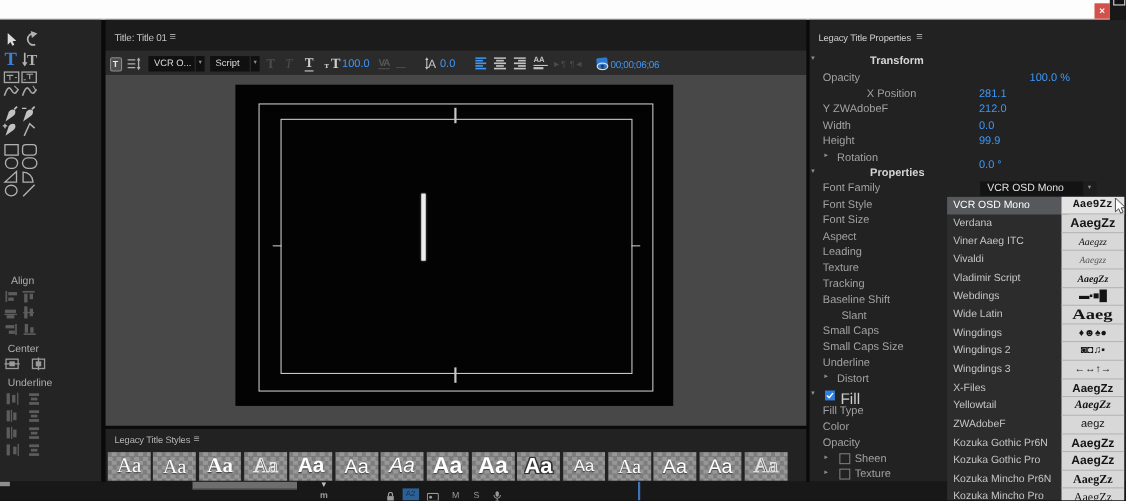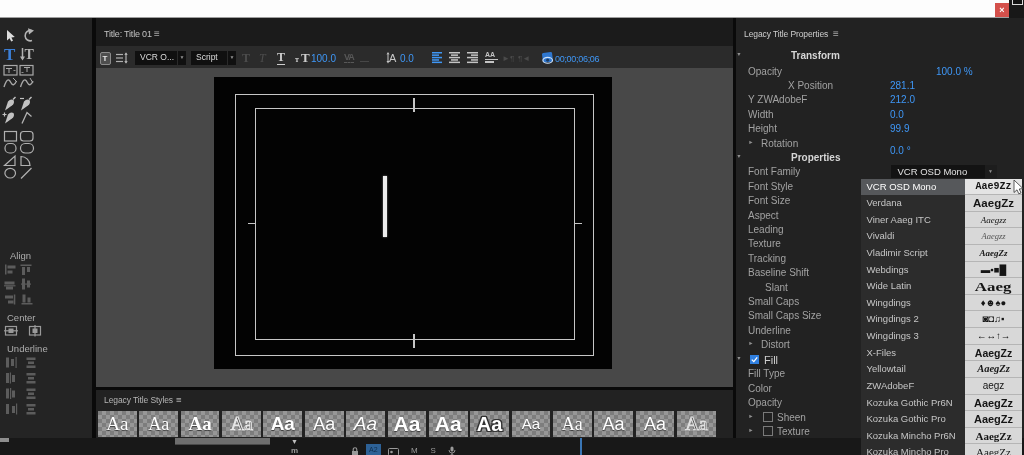--- a/index.html
+++ b/index.html
@@ -289,21 +289,21 @@
 <div class="abs lbl" style="left:748px;top:295.9px;">Small Caps</div>
 <div class="abs lbl" style="left:748px;top:310.3px;">Small Caps Size</div>
 <div class="abs lbl" style="left:748px;top:324.7px;text-align:center;">Underline</div>
 <div class="abs chev" style="left:748px;top:340.1px;">►</div>
 <div class="abs lbl" style="left:761px;top:339.1px;">Distort</div>
 <div class="abs chev" style="left:736px;top:354.5px;">▼</div>
 <div class="abs" style="left:750px;top:354.5px;width:9px;height:9px;background:#2f7fe0;"></div>
 <svg class="abs" style="left:750px;top:354.5px;" width="9" height="9" viewBox="0 0 9 9">
     <polyline points="1.8,4.6 3.8,6.6 7.2,2.4" fill="none" stroke="#fff" stroke-width="1.3"></polyline>
   </svg>
-<div class="abs" style="left:764px;top:353.5px;font-size:11px;color:#cfcfcf;">Fill</div>
+<div class="abs" style="left:764px;top:353.5px;font-size:14px;color:#cfcfcf;">Fill</div>
 <div class="abs lbl" style="left:748px;top:368.4px;">Fill Type</div>
 <div class="abs lbl" style="left:748px;top:382.8px;">Color</div>
 <div class="abs lbl" style="left:748px;top:397.2px;">Opacity</div>
 <div class="abs chev" style="left:748px;top:412.6px;">►</div>
 <div class="abs" style="left:763px;top:411.6px;width:8px;height:8px;border:1px solid #7a7a7a;"></div>
 <div class="abs lbl" style="left:777px;top:411.6px;">Sheen</div>
 <div class="abs chev" style="left:748px;top:427px;">►</div>
 <div class="abs" style="left:763px;top:426px;width:8px;height:8px;border:1px solid #7a7a7a;"></div>
 <div class="abs lbl" style="left:777px;top:426px;">Texture</div>
 

